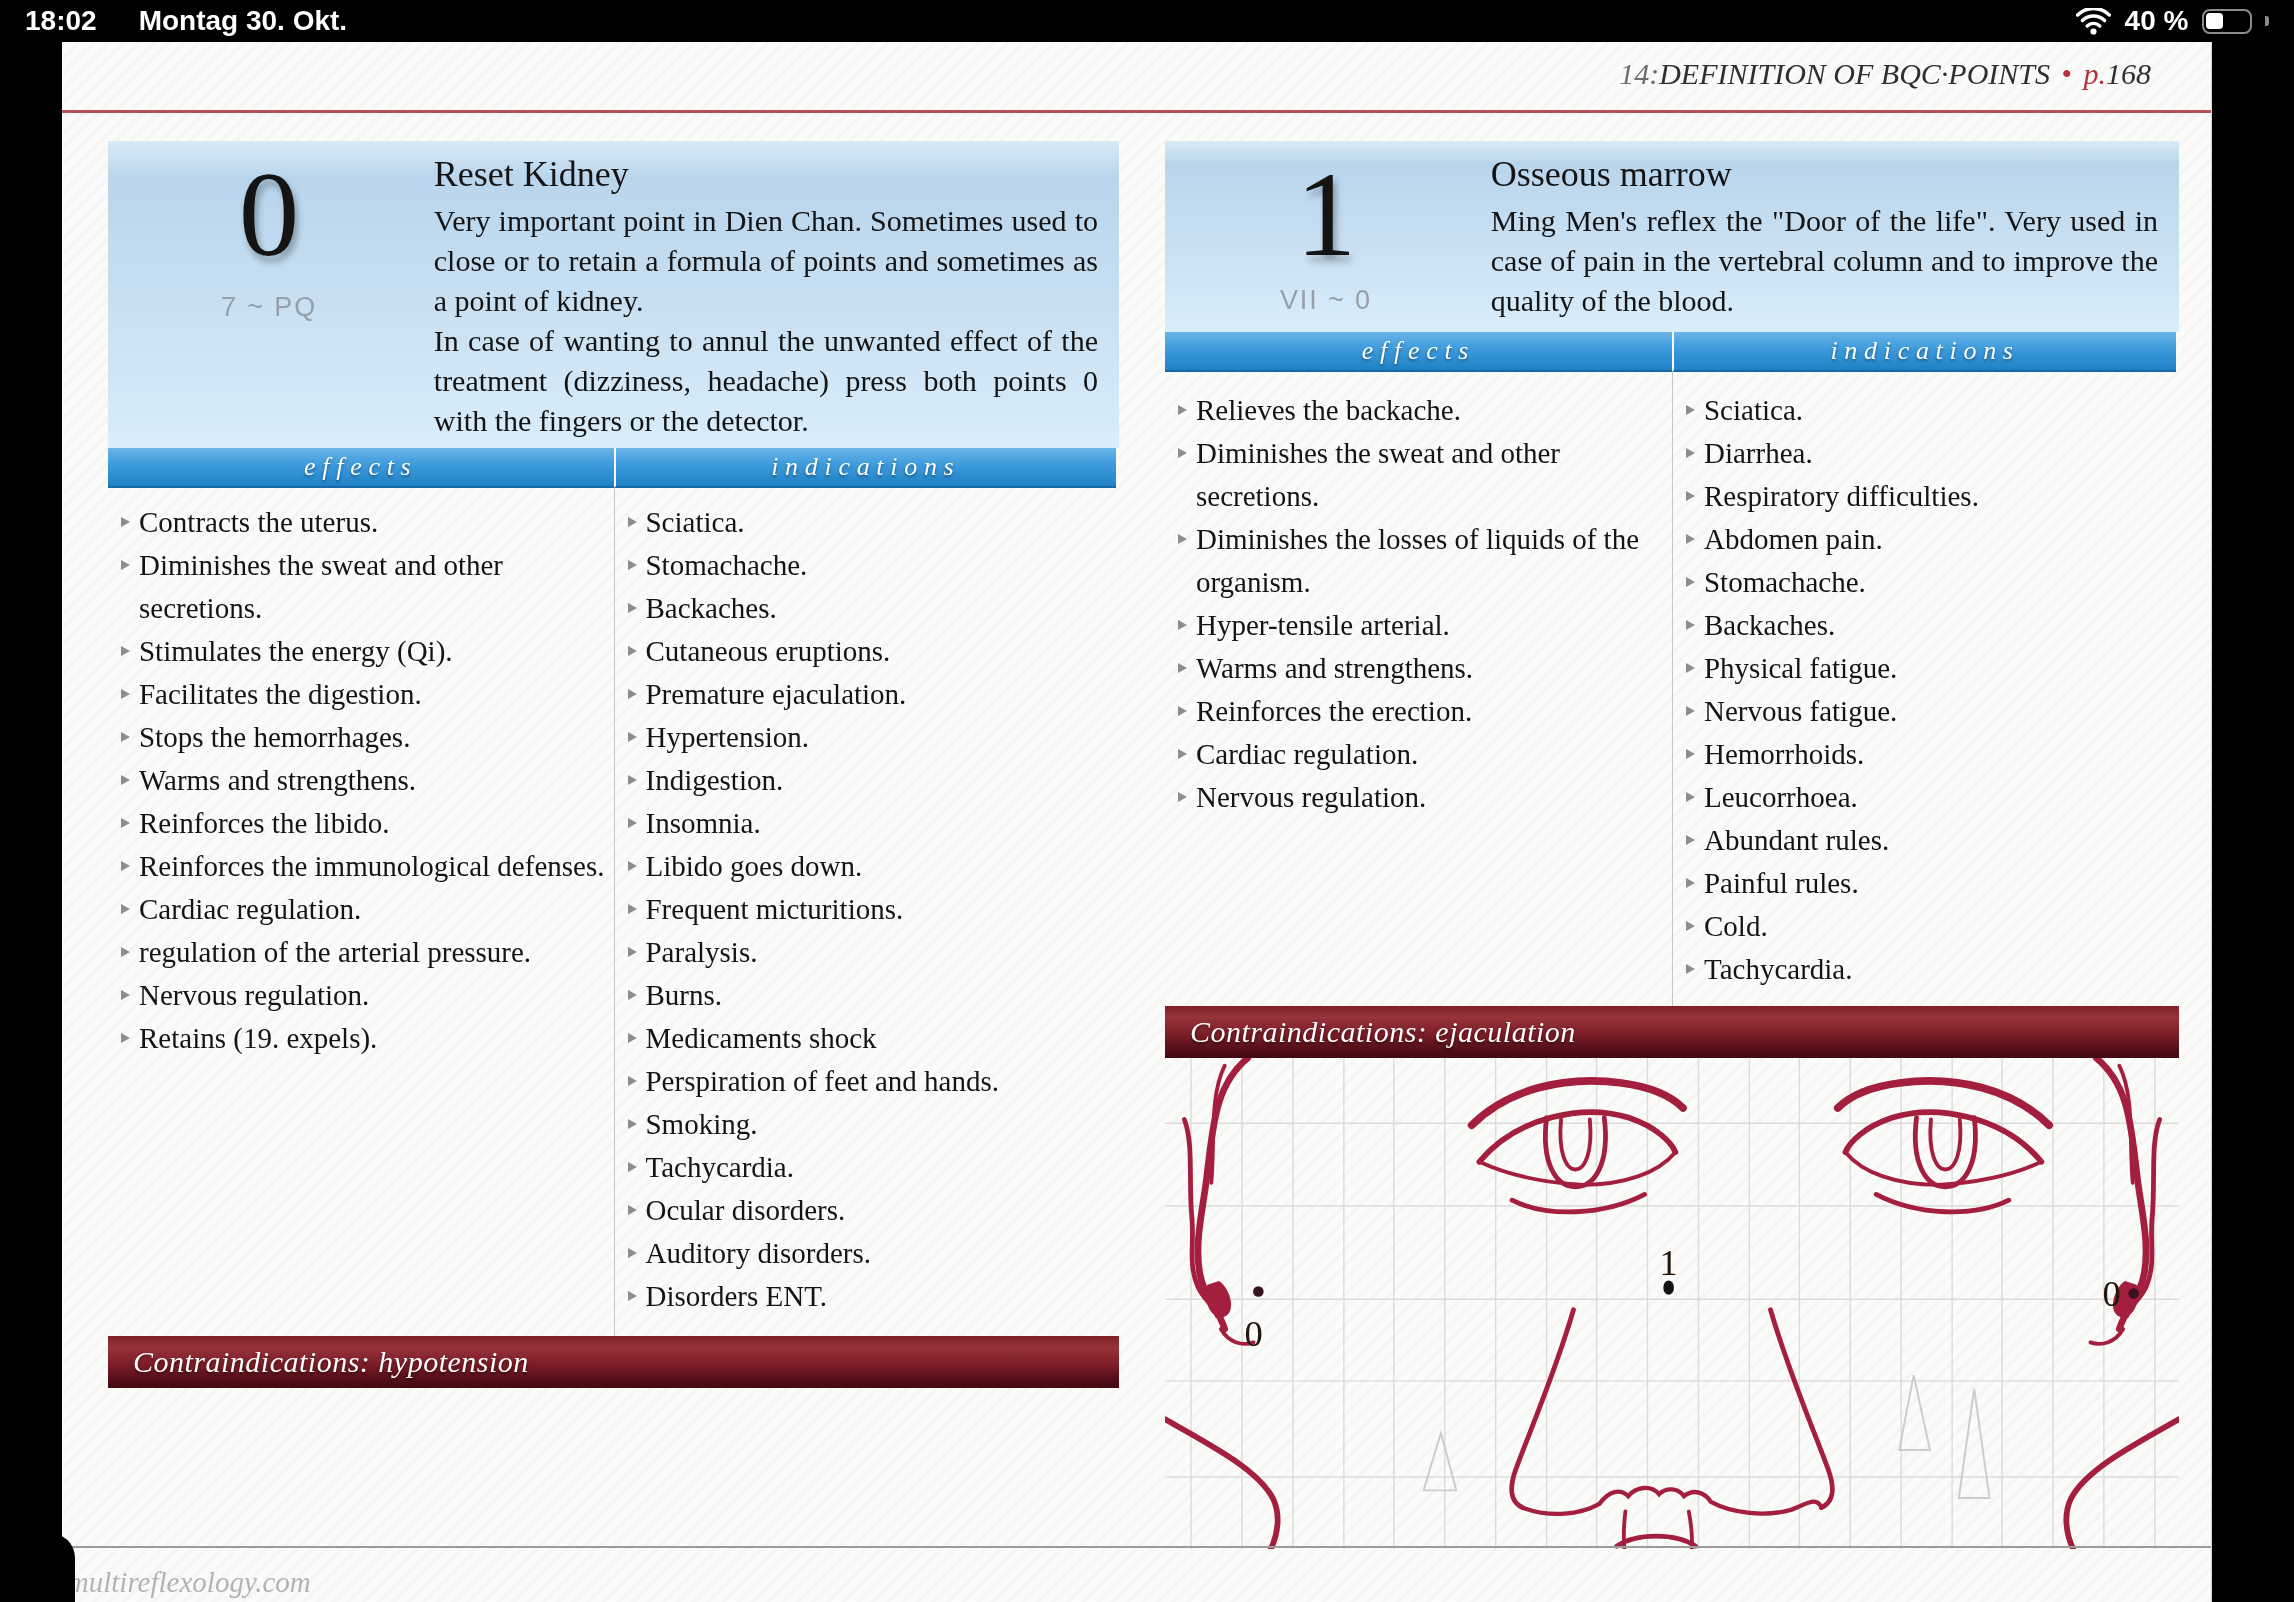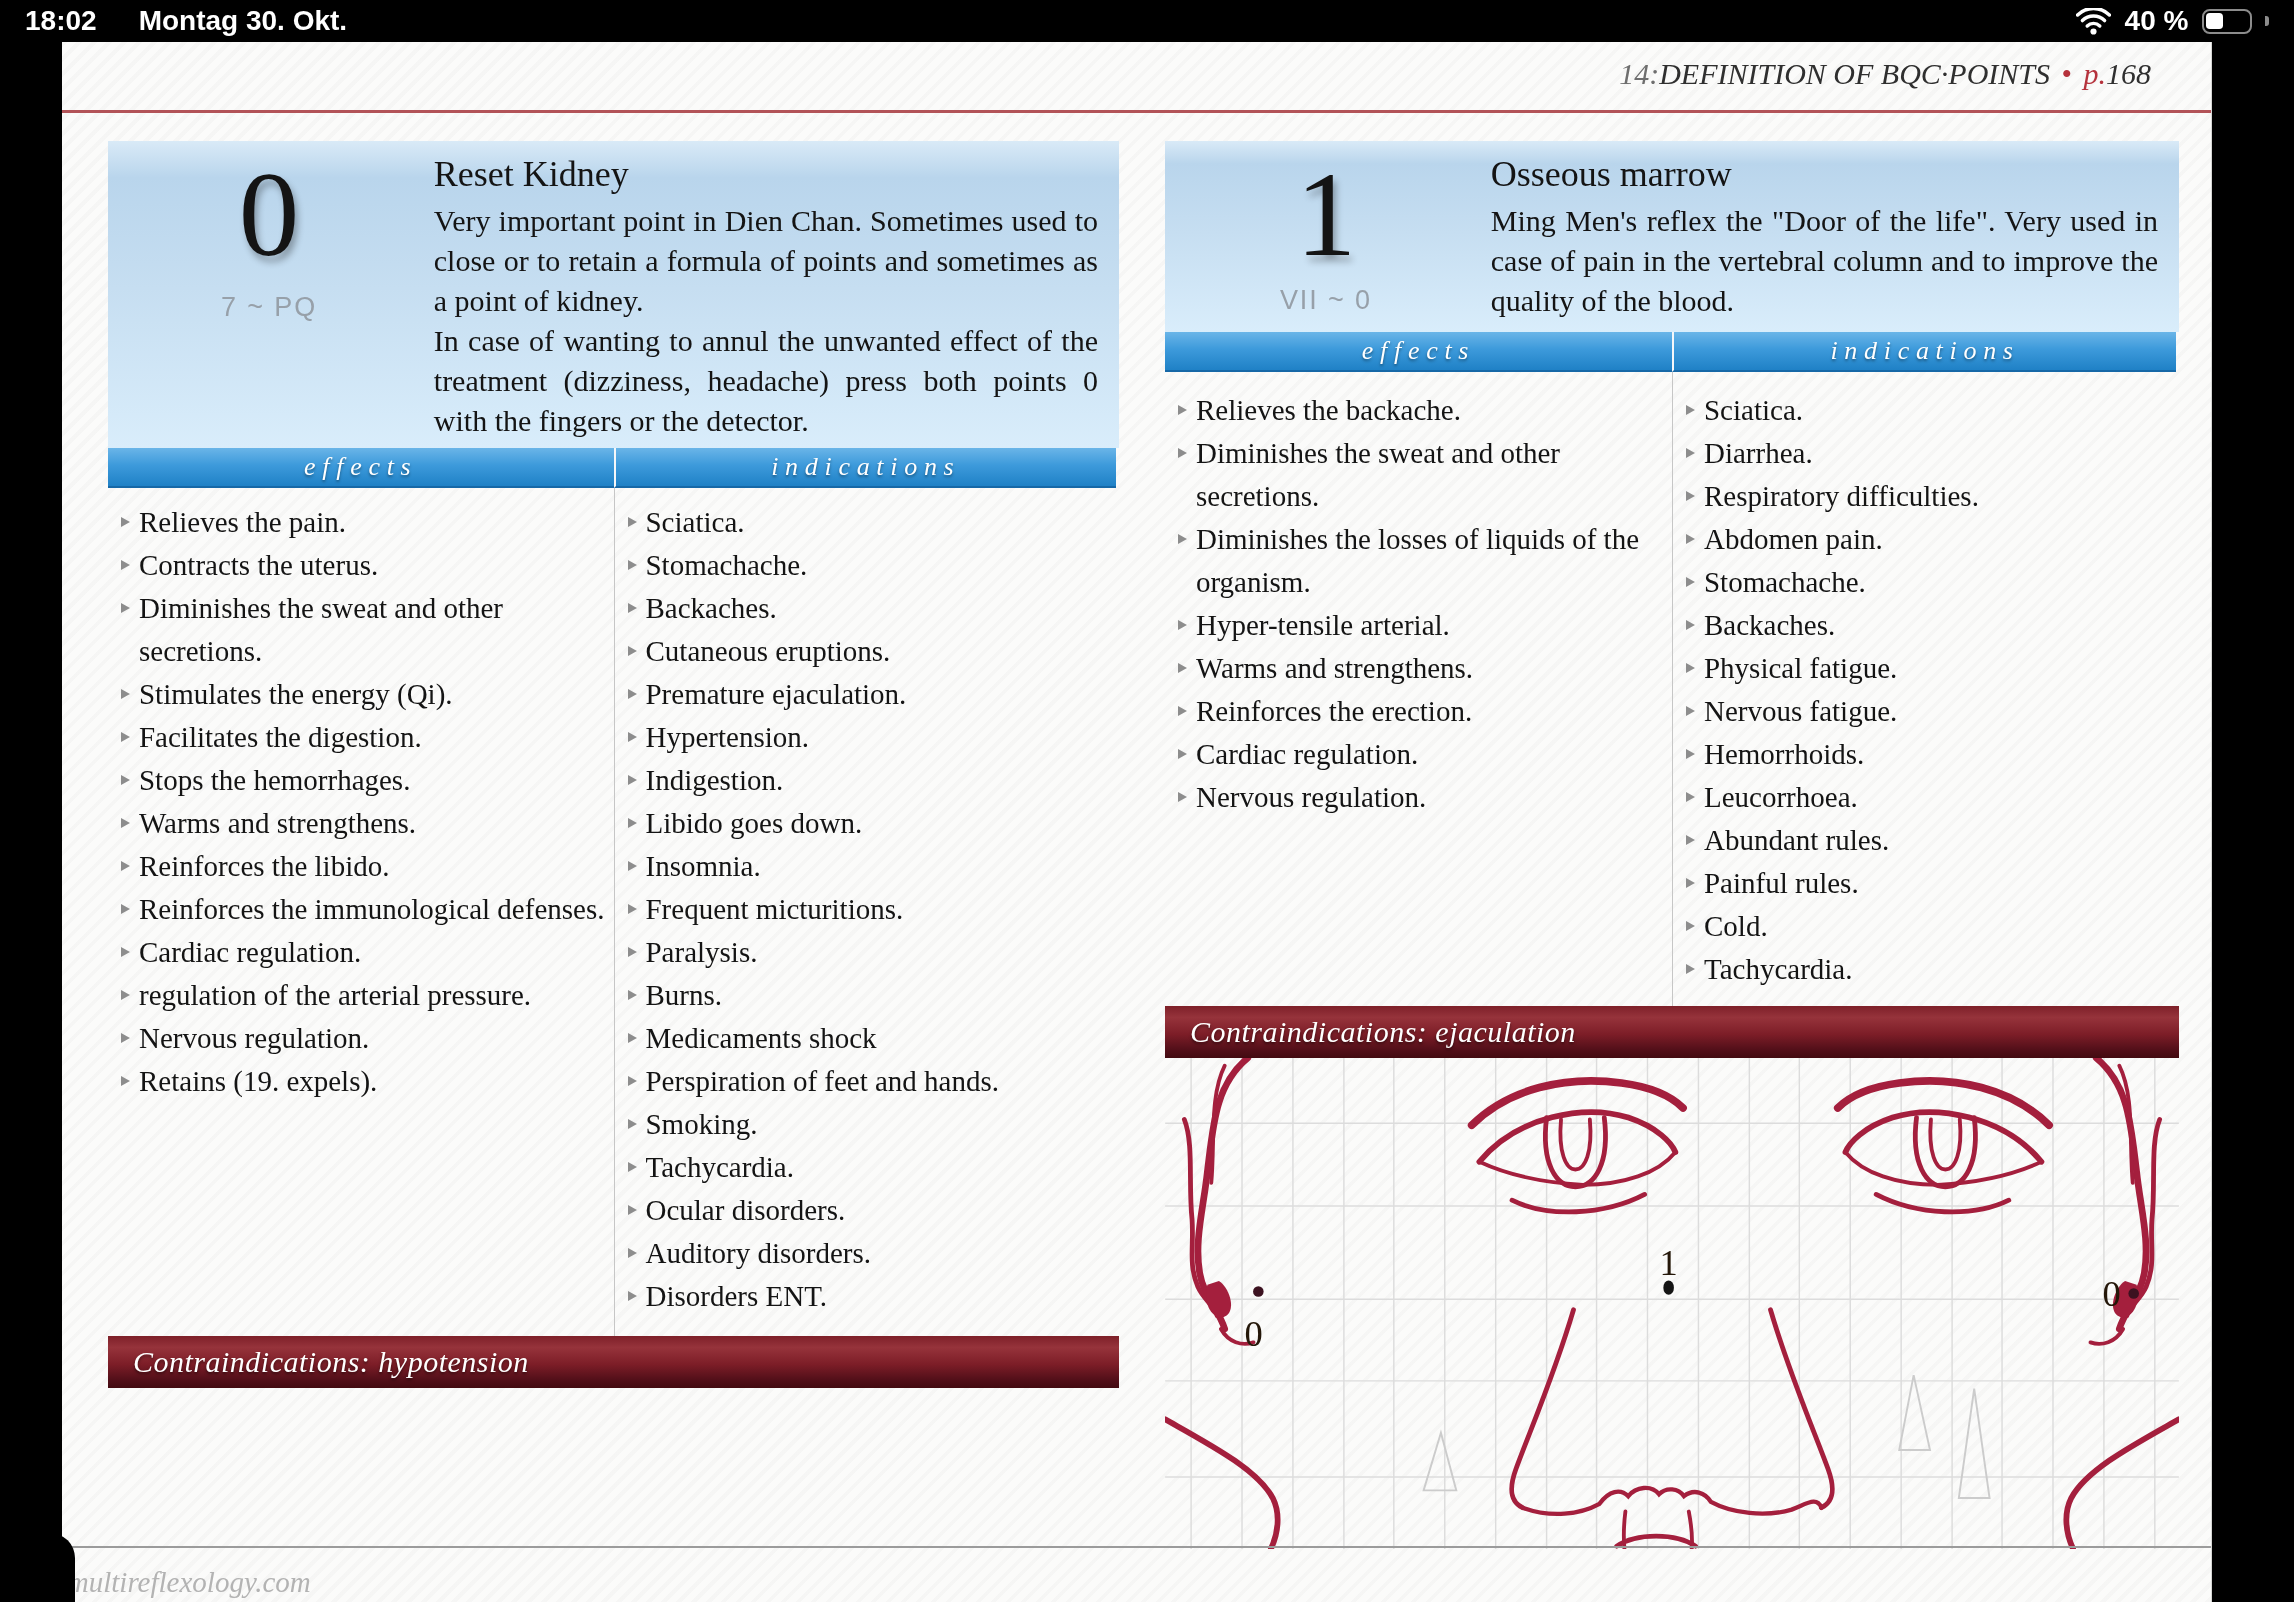--- a/index.html
+++ b/index.html
@@ -120,24 +120,20 @@
         </div>
       </div>
       <div class="thead">
         <div class="cell">effects</div>
         <div class="cell c2">indications</div>
       </div>
       <div class="tbody">
         <ul class="eff">
             <li>
               <span class="blt"></span>
-              <span class="itxt">Relieves the pain.</span>
-            </li>
-            <li>
-              <span class="blt"></span>
               <span class="itxt">Contracts the uterus.</span>
             </li>
             <li>
               <span class="blt"></span>
               <span class="itxt">Diminishes the sweat and other secretions.</span>
             </li>
             <li>
               <span class="blt"></span>
               <span class="itxt">Stimulates the energy (Qi).</span>
             </li>
@@ -202,25 +198,25 @@
             <li>
               <span class="blt"></span>
               <span class="itxt">Hypertension.</span>
             </li>
             <li>
               <span class="blt"></span>
               <span class="itxt">Indigestion.</span>
             </li>
             <li>
               <span class="blt"></span>
+              <span class="itxt">Insomnia.</span>
+            </li>
+            <li>
+              <span class="blt"></span>
               <span class="itxt">Libido goes down.</span>
-            </li>
-            <li>
-              <span class="blt"></span>
-              <span class="itxt">Insomnia.</span>
             </li>
             <li>
               <span class="blt"></span>
               <span class="itxt">Frequent micturitions.</span>
             </li>
             <li>
               <span class="blt"></span>
               <span class="itxt">Paralysis.</span>
             </li>
             <li>

